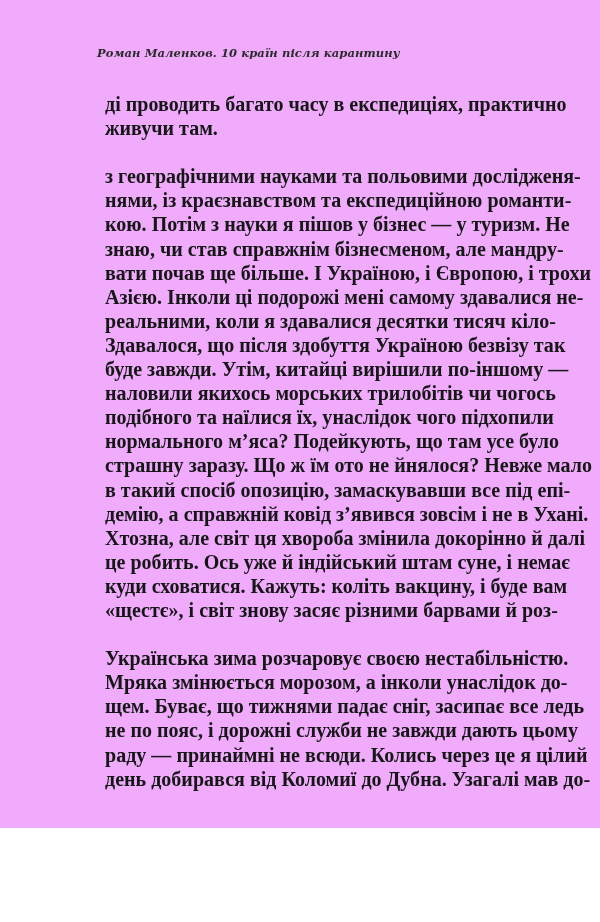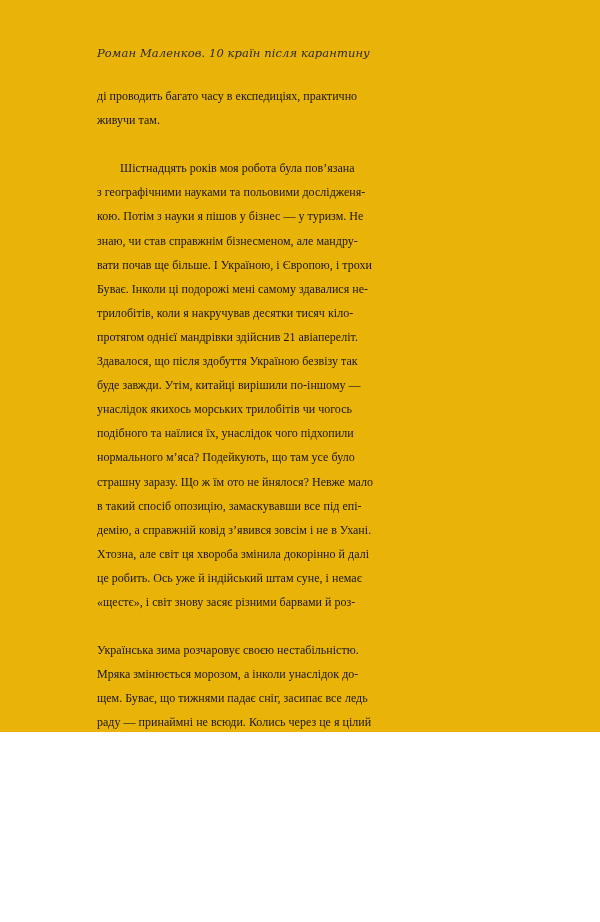--- a/index.html
+++ b/index.html
@@ -9,24 +9,25 @@
     background: #ffffff;
   }
   body {
     font-family: "Liberation Serif", "DejaVu Serif", serif;
     color: #1b1b1b;
     -webkit-font-smoothing: antialiased;
   }
   .page {
     position: relative;
     width: 600px;
-    height: 732px;
-    background: #eab308;
+    height: 828px;
+    background: #f0abfc;
     overflow: hidden;
     box-sizing: border-box;
+    font-weight: bold;
   }
 
   
   .running-header {
     position: absolute;
     left: 97px;
     top: 46px;
     width: 420px;
     font-family: "DejaVu Serif", "Liberation Serif", serif;
     font-style: italic;
@@ -38,22 +39,22 @@
 
   
   .textblock {
     position: absolute;
     left: 97px;
     top: 84px;
     width: 417px;
   }
 
   .para {
-    margin: 0;
-    font-size: 12px;
+    margin: 8px;
+    font-size: 20px;
     line-height: 24.1px;
     text-align: left;
     color: #161616;
     letter-spacing: 0.02px;
   }
 
   .para + .para {
     margin-top: 24.1px;
   }
 
@@ -85,47 +86,47 @@
   <div class="running-header">Роман Маленков. 10 країн після карантину</div>
 
   <div class="textblock">
 
     <p class="para">
       <span class="ln">ді проводить багато часу в експедиціях, практично</span>
       <span class="ln">живучи там.</span>
     </p>
 
     <p class="para">
-      <span class="ln indent">Шістнадцять років моя робота була пов’язана</span>
       <span class="ln">з географічними науками та польовими дослідженя-</span>
+      <span class="ln">нями, із краєзнавством та експедиційною романти-</span>
       <span class="ln">кою. Потім з науки я пішов у бізнес — у туризм. Не</span>
       <span class="ln">знаю, чи став справжнім бізнесменом, але мандру-</span>
       <span class="ln">вати почав ще більше. І Україною, і Європою, і трохи</span>
-      <span class="ln">Буває. Інколи ці подорожі мені самому здавалися не-</span>
-      <span class="ln">трилобітів, коли я накручував десятки тисяч кіло-</span>
-      <span class="ln">протягом однієї мандрівки здійснив 21 авіапереліт.</span>
+      <span class="ln">Азією. Інколи ці подорожі мені самому здавалися не-</span>
+      <span class="ln">реальними, коли я здавалися десятки тисяч кіло-</span>
       <span class="ln">Здавалося, що після здобуття Україною безвізу так</span>
       <span class="ln">буде завжди. Утім, китайці вирішили по-іншому —</span>
-      <span class="ln">унаслідок якихось морських трилобітів чи чогось</span>
+      <span class="ln">наловили якихось морських трилобітів чи чогось</span>
       <span class="ln">подібного та наїлися їх, унаслідок чого підхопили</span>
       <span class="ln">нормального м’яса? Подейкують, що там усе було</span>
       <span class="ln">страшну заразу. Що ж їм ото не йнялося? Невже мало</span>
       <span class="ln">в такий спосіб опозицію, замаскувавши все під епі-</span>
       <span class="ln">демію, а справжній ковід з’явився зовсім і не в Ухані.</span>
       <span class="ln">Хтозна, але світ ця хвороба змінила докорінно й далі</span>
       <span class="ln">це робить. Ось уже й індійський штам суне, і немає</span>
+      <span class="ln">куди сховатися. Кажуть: коліть вакцину, і буде вам</span>
       <span class="ln">«щестє», і світ знову засяє різними барвами й роз-</span>
     </p>
 
     <p class="para">
       <span class="ln">Українська зима розчаровує своєю нестабільністю.</span>
       <span class="ln">Мряка змінюється морозом, а інколи унаслідок до-</span>
       <span class="ln">щем. Буває, що тижнями падає сніг, засипає все ледь</span>
+      <span class="ln">не по пояс, і дорожні служби не завжди дають цьому</span>
       <span class="ln">раду — принаймні не всюди. Колись через це я цілий</span>
-      <span class="ln">не по пояс, і дорожні служби не завжди дають цьому</span>
       <span class="ln">день добирався від Коломиї до Дубна. Узагалі мав до-</span>
     </p>
 
   </div>
 
   <div class="folio">8</div>
 
 </div>
 
 </body></html>

